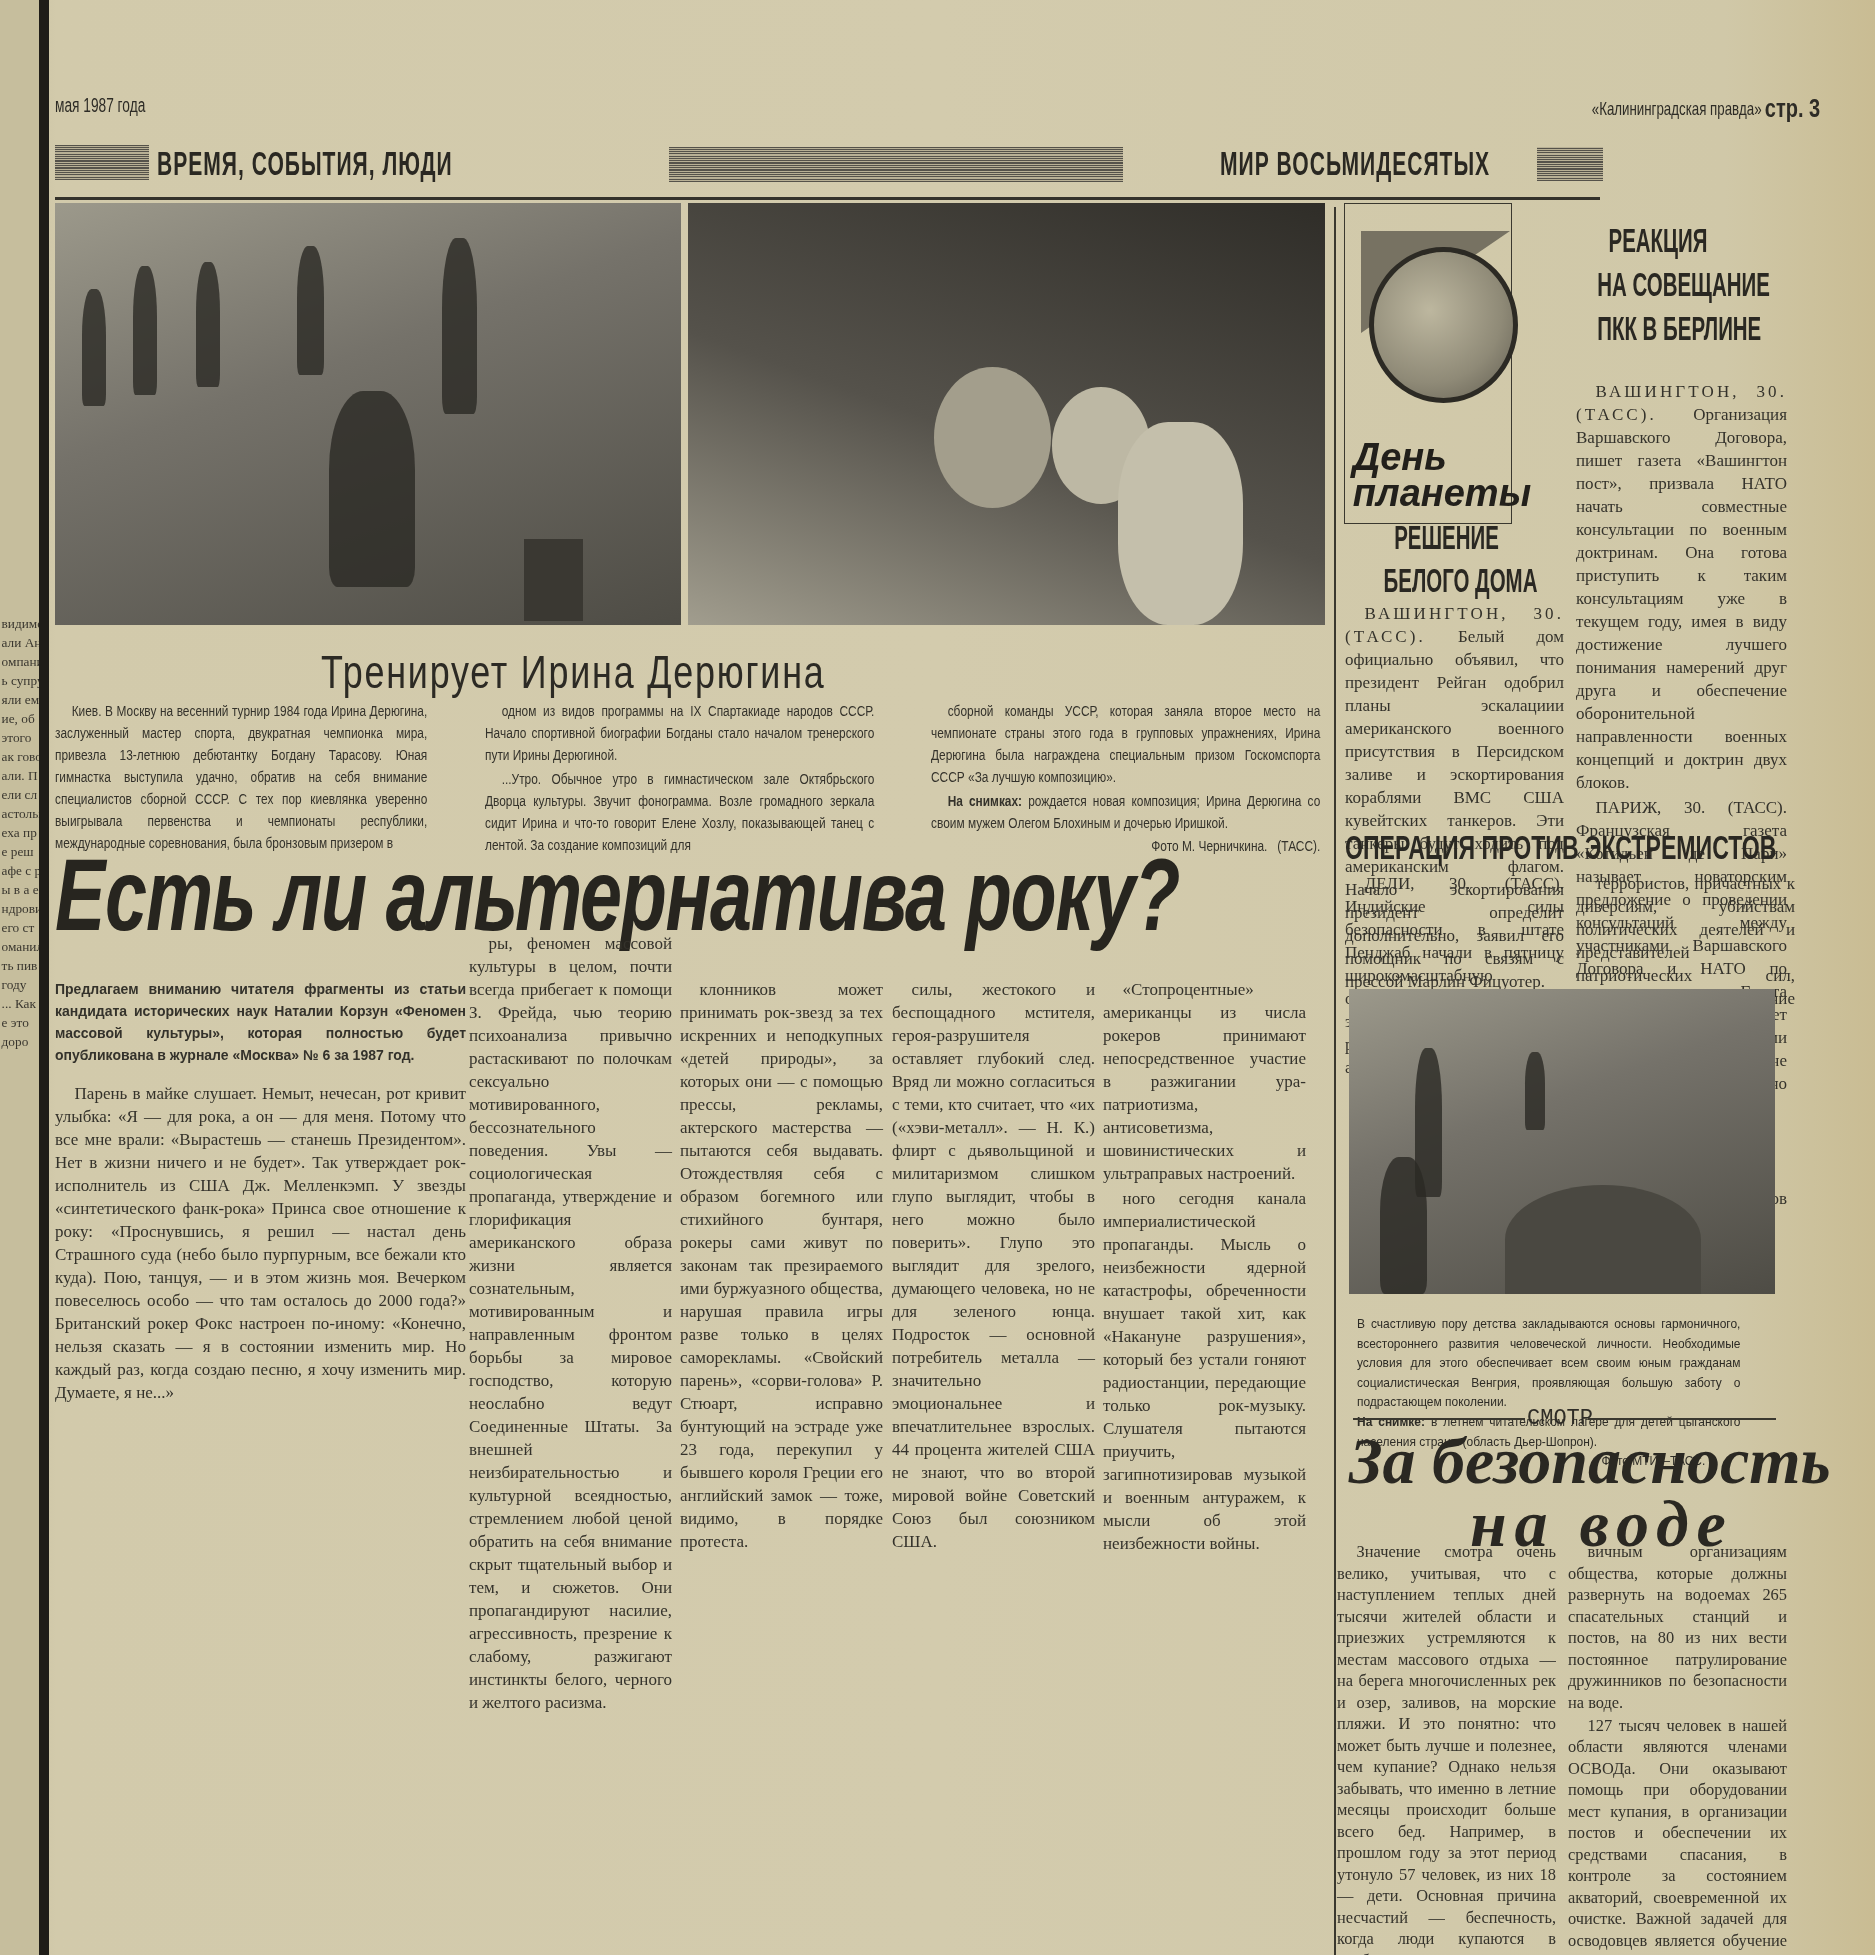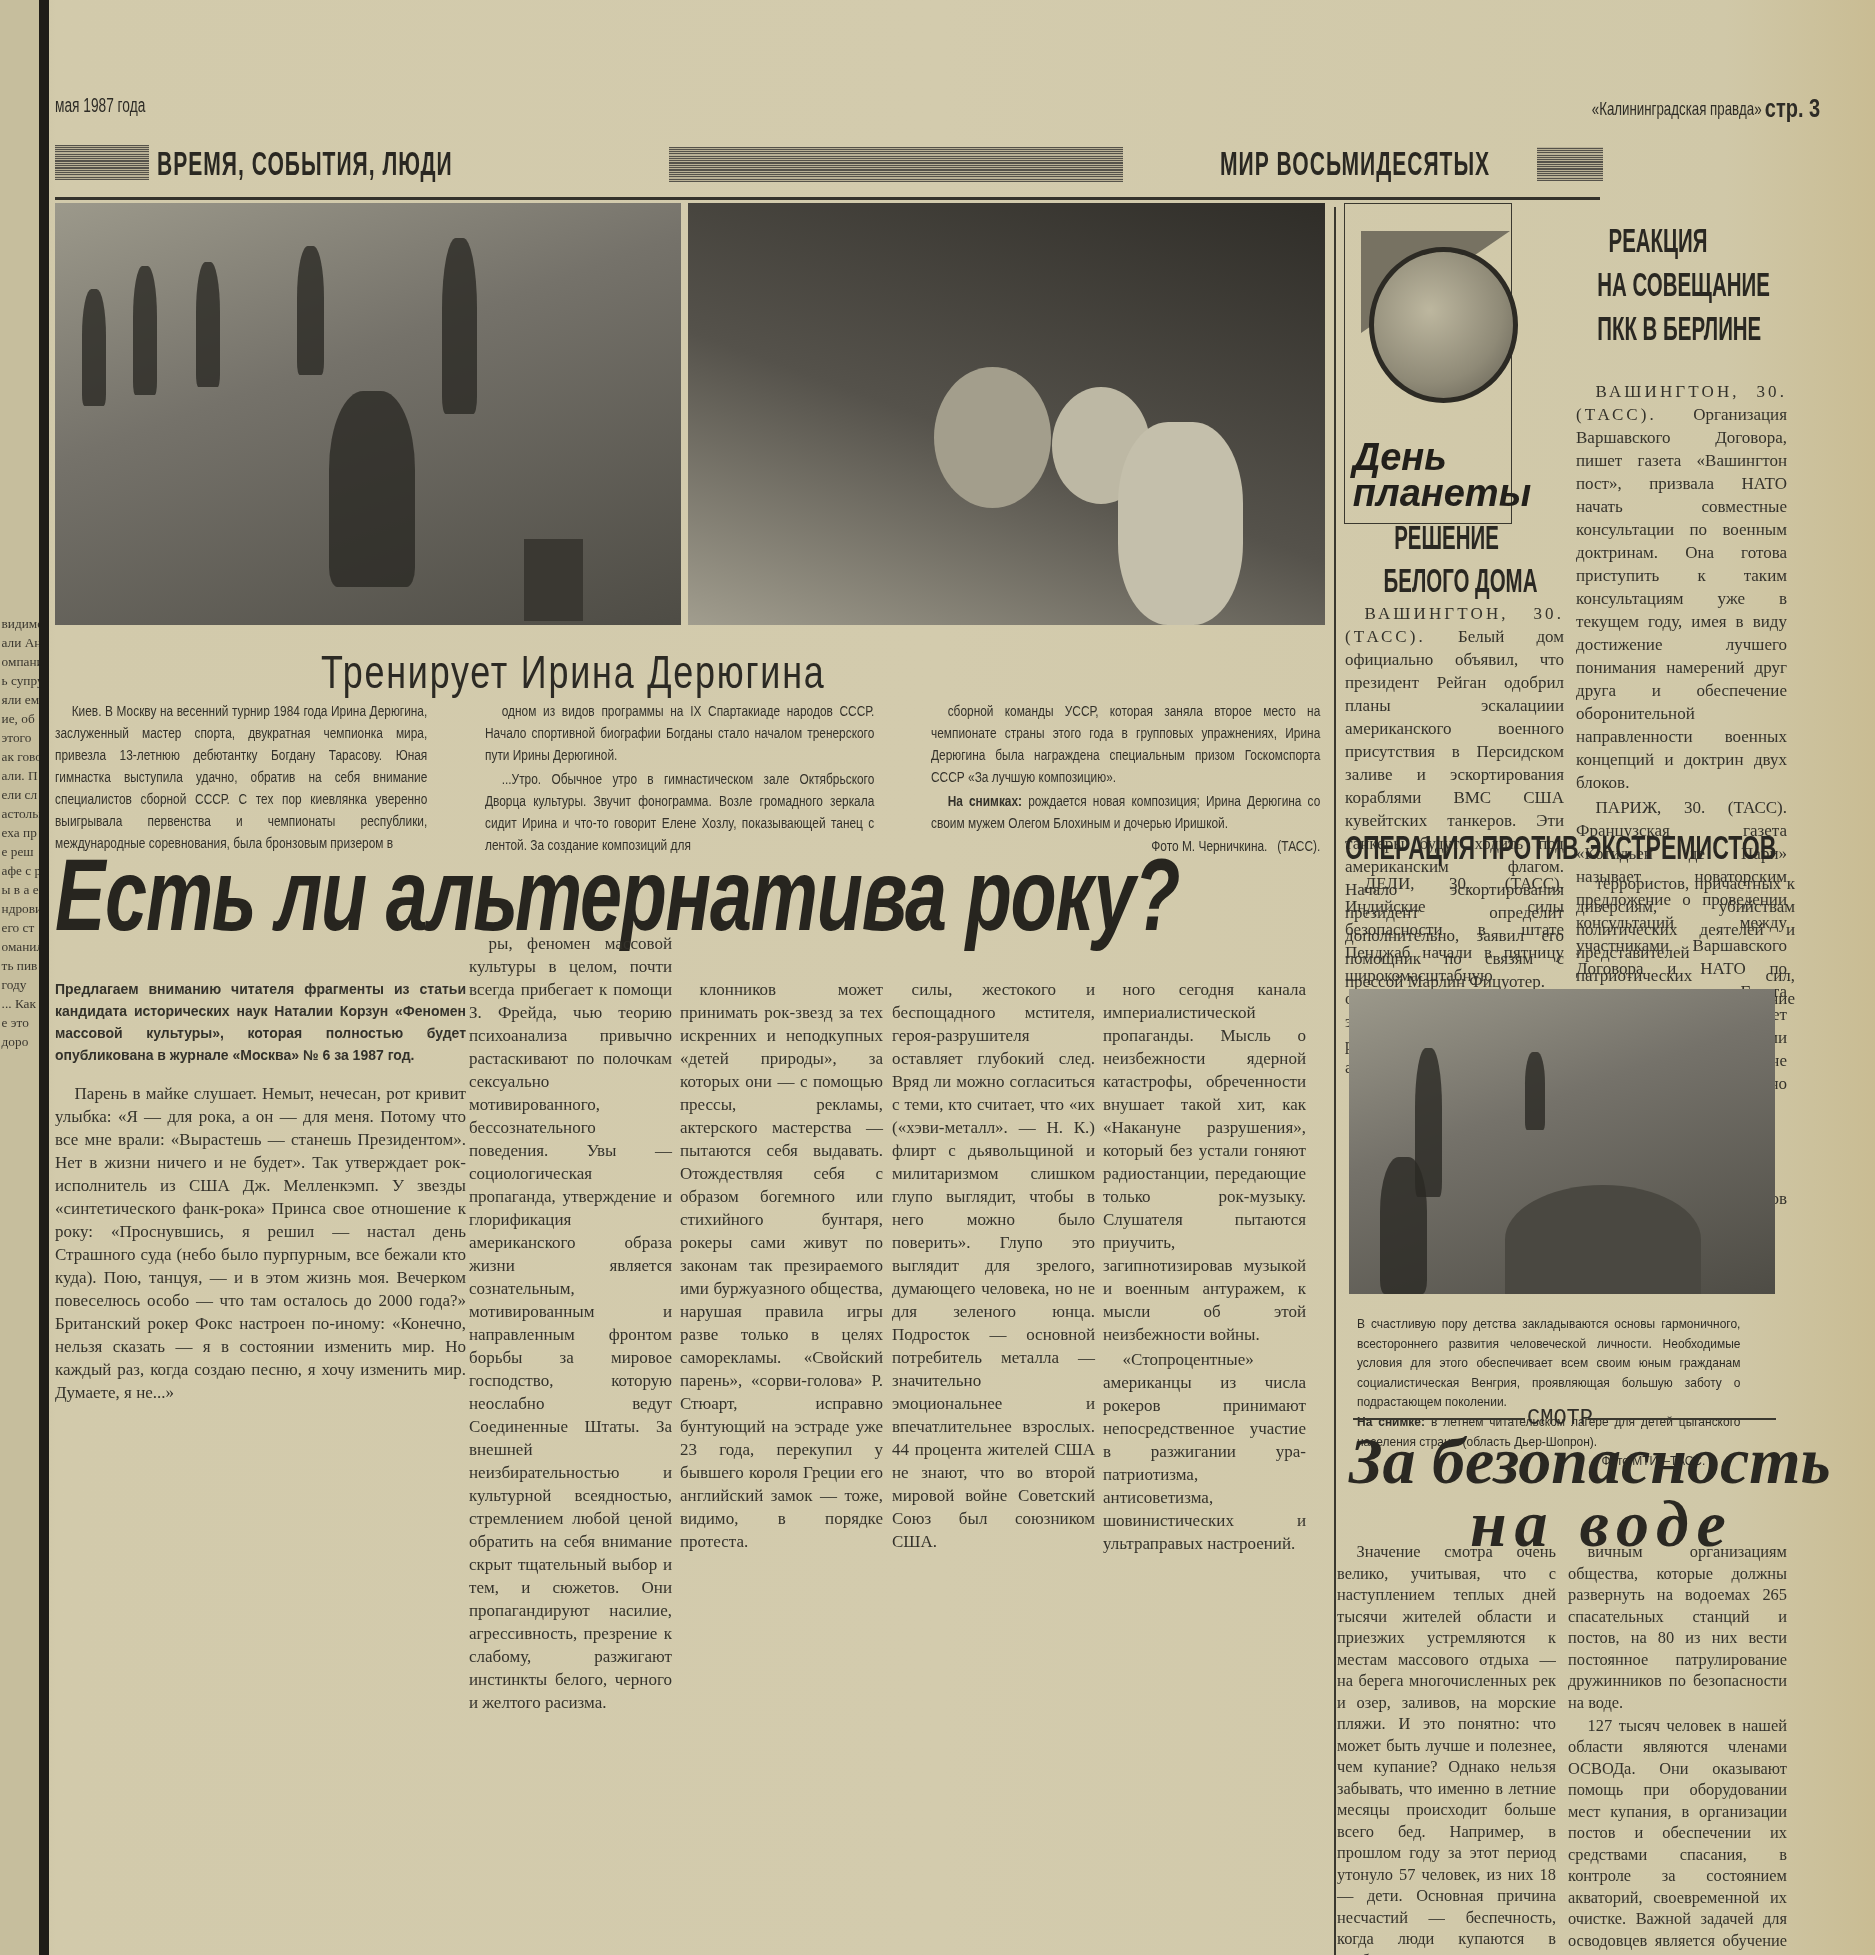--- a/index.html
+++ b/index.html
@@ -148,22 +148,22 @@
   <div class="col" id="rock-col2" style="left:469px;top:932px;width:203px">
       <p>ры, феномен массовой культуры в целом, почти всегда прибегает к помощи З. Фрейда, чью теорию психоанализа привычно растаскивают по полочкам сексуально мотивированного, бессознательного поведения. Увы — социологическая пропаганда, утверждение и глорификация американского образа жизни является сознательным, мотивированным и направленным фронтом борьбы за мировое господство, которую неослабно ведут Соединенные Штаты. За внешней неизбирательностью и культурной всеядностью, стремлением любой ценой обратить на себя внимание скрыт тщательный выбор и тем, и сюжетов. Они пропагандируют насилие, агрессивность, презрение к слабому, разжигают инстинкты белого, черного и желтого расизма.</p>
     </div>
   <div class="col" style="left:680px;top:978px;width:203px">
       <p>клонников может принимать рок-звезд за тех искренних и неподкупных «детей природы», за которых они — с помощью прессы, рекламы, актерского мастерства — пытаются себя выдавать. Отождествляя себя с образом богемного или стихийного бунтаря, рокеры сами живут по законам так презираемого ими буржуазного общества, нарушая правила игры разве только в целях саморекламы. «Свойский парень», «сорви-голова» Р. Стюарт, исправно бунтующий на эстраде уже 23 года, перекупил у бывшего короля Греции его английский замок — тоже, видимо, в порядке протеста.</p>
     </div>
   <div class="col" style="left:892px;top:978px;width:203px">
       <p>силы, жестокого и беспощадного мстителя, героя-разрушителя оставляет глубокий след. Вряд ли можно согласиться с теми, кто считает, что «их («хэви-металл». — Н. К.) флирт с дьявольщиной и милитаризмом слишком глупо выглядит, чтобы в него можно было поверить». Глупо это выглядит для зрелого, думающего человека, но не для зеленого юнца. Подросток — основной потребитель металла — значительно эмоциональнее и впечатлительнее взрослых. 44 процента жителей США не знают, что во второй мировой войне Советский Союз был союзником США.</p>
     </div>
   <div class="col" id="rock-col5" style="left:1103px;top:978px;width:203px">
+      <p>«Стопроцентные» американцы из числа рокеров принимают непосредственное участие в разжигании ура-патриотизма, антисоветизма, шовинистических и ультраправых настроений.</p>
       <p>ного сегодня канала империалистической пропаганды. Мысль о неизбежности ядерной катастрофы, обреченности внушает такой хит, как «Накануне разрушения», который без устали гоняют радиостанции, передающие только рок-музыку. Слушателя пытаются приучить, загипнотизировав музыкой и военным антуражем, к мысли об этой неизбежности войны.</p>
-      <p>«Стопроцентные» американцы из числа рокеров принимают непосредственное участие в разжигании ура-патриотизма, антисоветизма, шовинистических и ультраправых настроений.</p>
     </div>
 
   <div class="vrule" style="left:1334px;top:207px;height:2307px"></div>
 
   <div class="globe-box" style="left:1344px;top:203px;width:168px;height:321px">
     <div class="triangle" style="left:15.6px;top:27px"></div>
     <div class="globe" style="left:23.5px;top:43px;width:149px;height:156px"></div>
     <div class="den" style="left:7.8px;top:235px">День планеты</div>
   </div>
 

